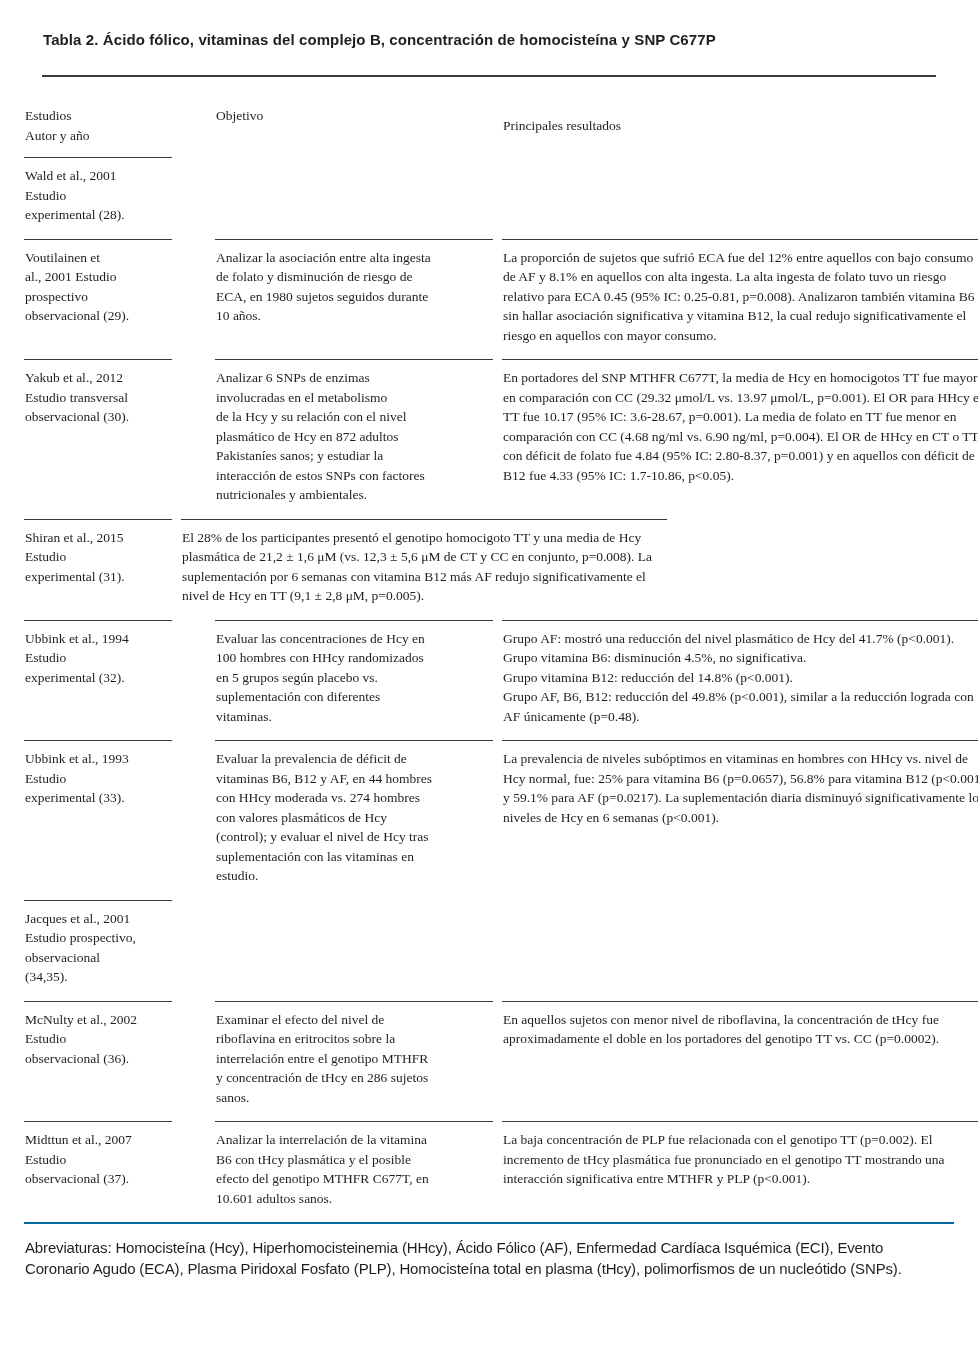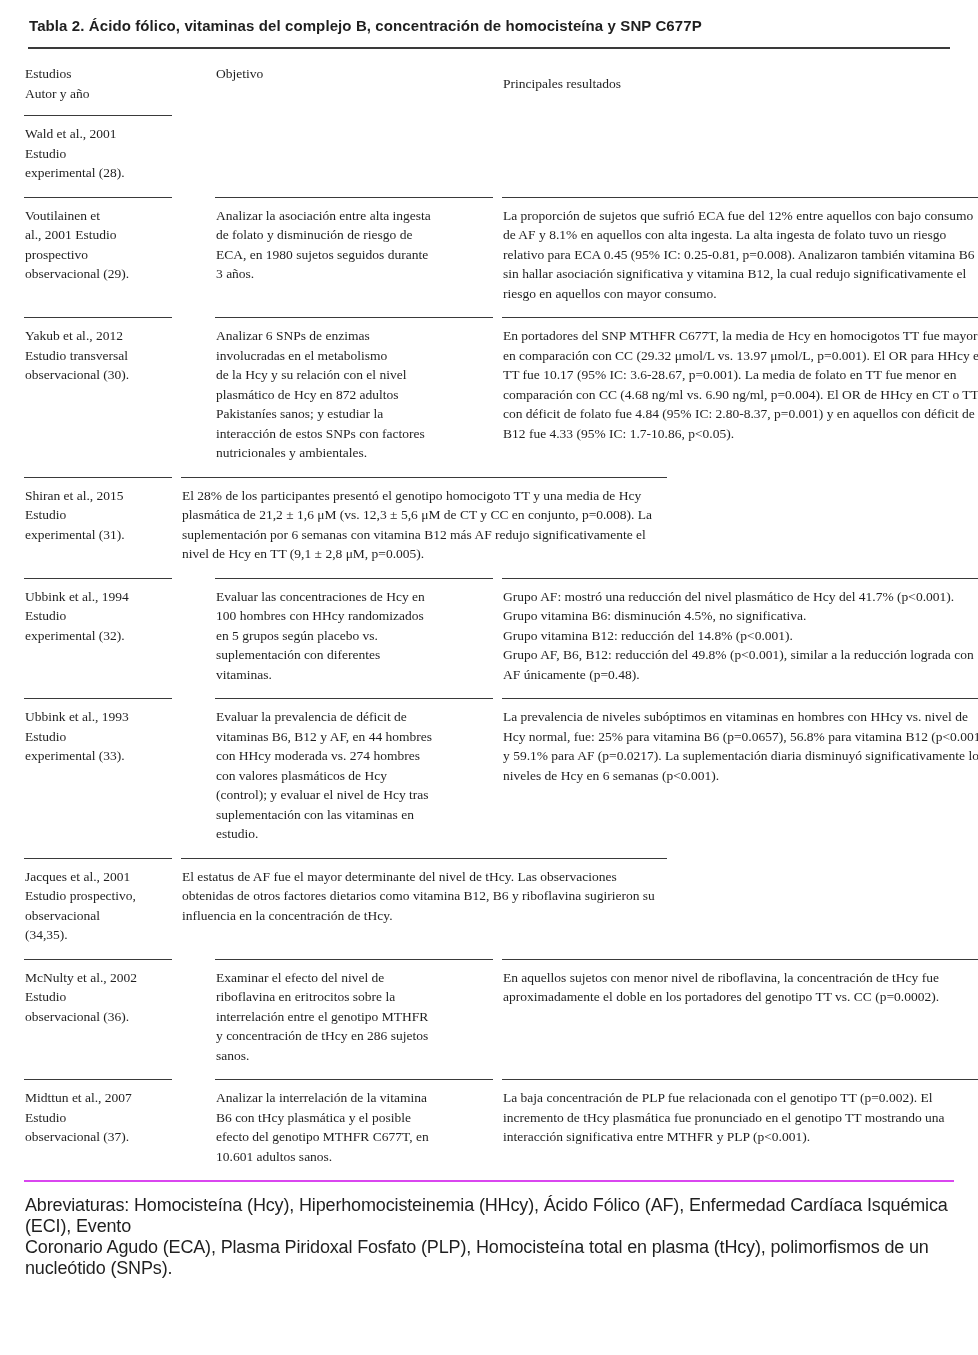--- a/index.html
+++ b/index.html
@@ -17,22 +17,22 @@
   .page {
     box-sizing: border-box;
     width: 978px;
     min-height: 1355px;
     padding: 10px 24px 20px 24px;
   }
   .title {
     font-size: 15px;
     font-weight: bold;
     line-height: 20px;
-    margin: 4px;
-    padding: 2px 0 11px 1px;
+    margin: 18px;
+    padding: 2px 0 25px 1px;
     border-bottom: 2px solid #3a3a3a;
     letter-spacing: 0.1px;
   }
   .table { width: 100%; font-family: Liberation Serif, serif; }
   .row {
     display: flex;
     gap: 9px;
   }
   .cell {
     box-sizing: border-box;
@@ -51,23 +51,23 @@
   .head .c3 {
     display: flex;
     align-items: center;
     text-align: right;
   }
   .body-rows .row .cell {
     border-top: 1.5px solid #3a3a3a;
   }
   .footnote {
     margin-top: 0;
-    border-top: 2px solid #d946ef;
+    border-top: 2px solid #0369a1;
     padding: 13px 0 0 1px;
-    font-size: 18px;
+    font-size: 15px;
     line-height: 21px;
     white-space: pre-line;
     letter-spacing: -0.15px;
   }
 </style>
 </head>
 <body>
 
 <div class="page">
 
@@ -91,21 +91,21 @@
       </div>
 
       <div class="row">
         <div class="cell c1">Voutilainen et
 al., 2001 Estudio
 prospectivo
 observacional (29).</div>
         <div class="cell c2">Analizar la asociación entre alta ingesta
 de folato y disminución de riesgo de
 ECA, en 1980 sujetos seguidos durante
-3 años.</div>
+10 años.</div>
         <div class="cell c3">La proporción de sujetos que sufrió ECA fue del 12% entre aquellos con bajo consumo de AF y 8.1% en aquellos con alta ingesta. La alta ingesta de folato tuvo un riesgo relativo para ECA 0.45 (95% IC: 0.25-0.81, p=0.008). Analizaron también vitamina B6 sin hallar asociación significativa y vitamina B12, la cual redujo significativamente el riesgo en aquellos con mayor consumo.</div>
       </div>
 
       <div class="row">
         <div class="cell c1">Yakub et al., 2012
 Estudio transversal
 observacional (30).</div>
         <div class="cell c2">Analizar 6 SNPs de enzimas
 involucradas en el metabolismo
 de la Hcy y su relación con el nivel
@@ -151,21 +151,20 @@
 suplementación con las vitaminas en
 estudio.</div>
         <div class="cell c3">La prevalencia de niveles subóptimos en vitaminas en hombres con HHcy vs. nivel de Hcy normal, fue: 25% para vitamina B6 (p=0.0657), 56.8% para vitamina B12 (p&lt;0.001) y 59.1% para AF (p=0.0217). La suplementación diaria disminuyó significativamente los niveles de Hcy en 6 semanas (p&lt;0.001).</div>
       </div>
 
       <div class="row">
         <div class="cell c1">Jacques et al., 2001
 Estudio prospectivo,
 observacional
 (34,35).</div>
-        <div class="cell c3">El estatus de AF fue el mayor determinante del nivel de tHcy. Las observaciones obtenidas de otros factores dietarios como vitamina B12, B6 y riboflavina sugirieron su influencia en la concentración de tHcy.</div>
       </div>
 
       <div class="row">
         <div class="cell c1">McNulty et al., 2002
 Estudio
 observacional (36).</div>
         <div class="cell c2">Examinar el efecto del nivel de
 riboflavina en eritrocitos sobre la
 interrelación entre el genotipo MTHFR
 y concentración de tHcy en 286 sujetos

